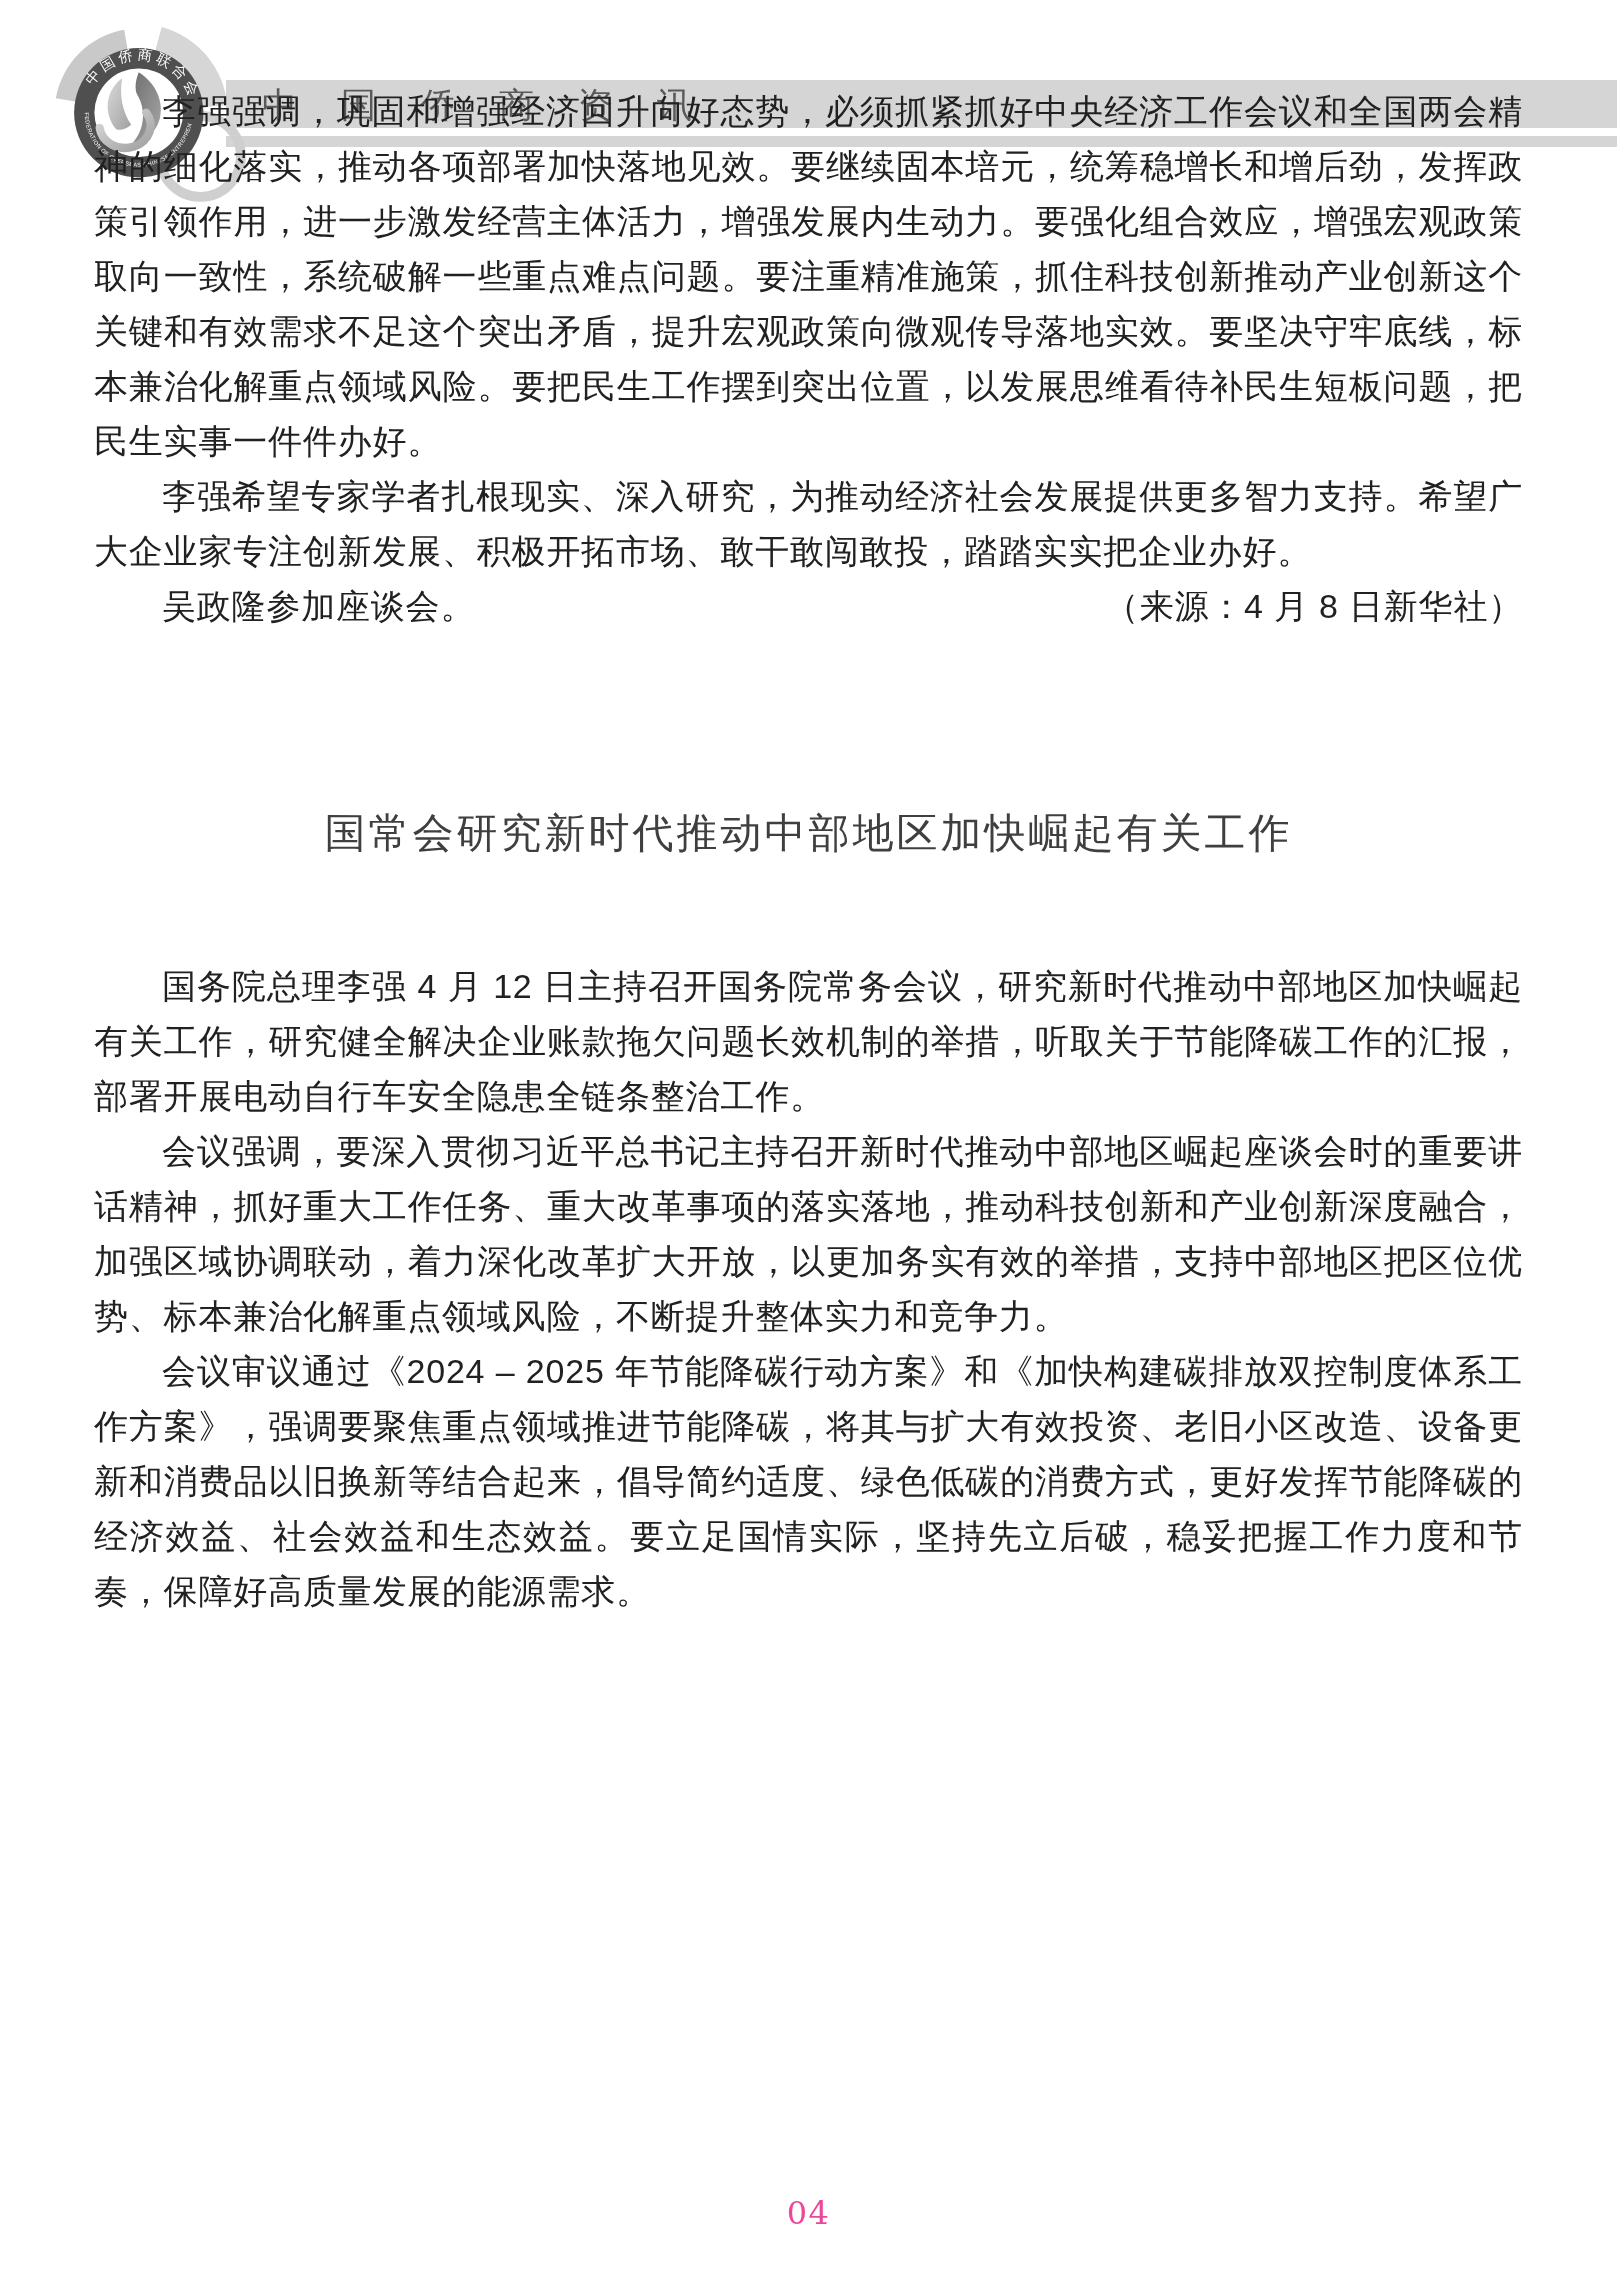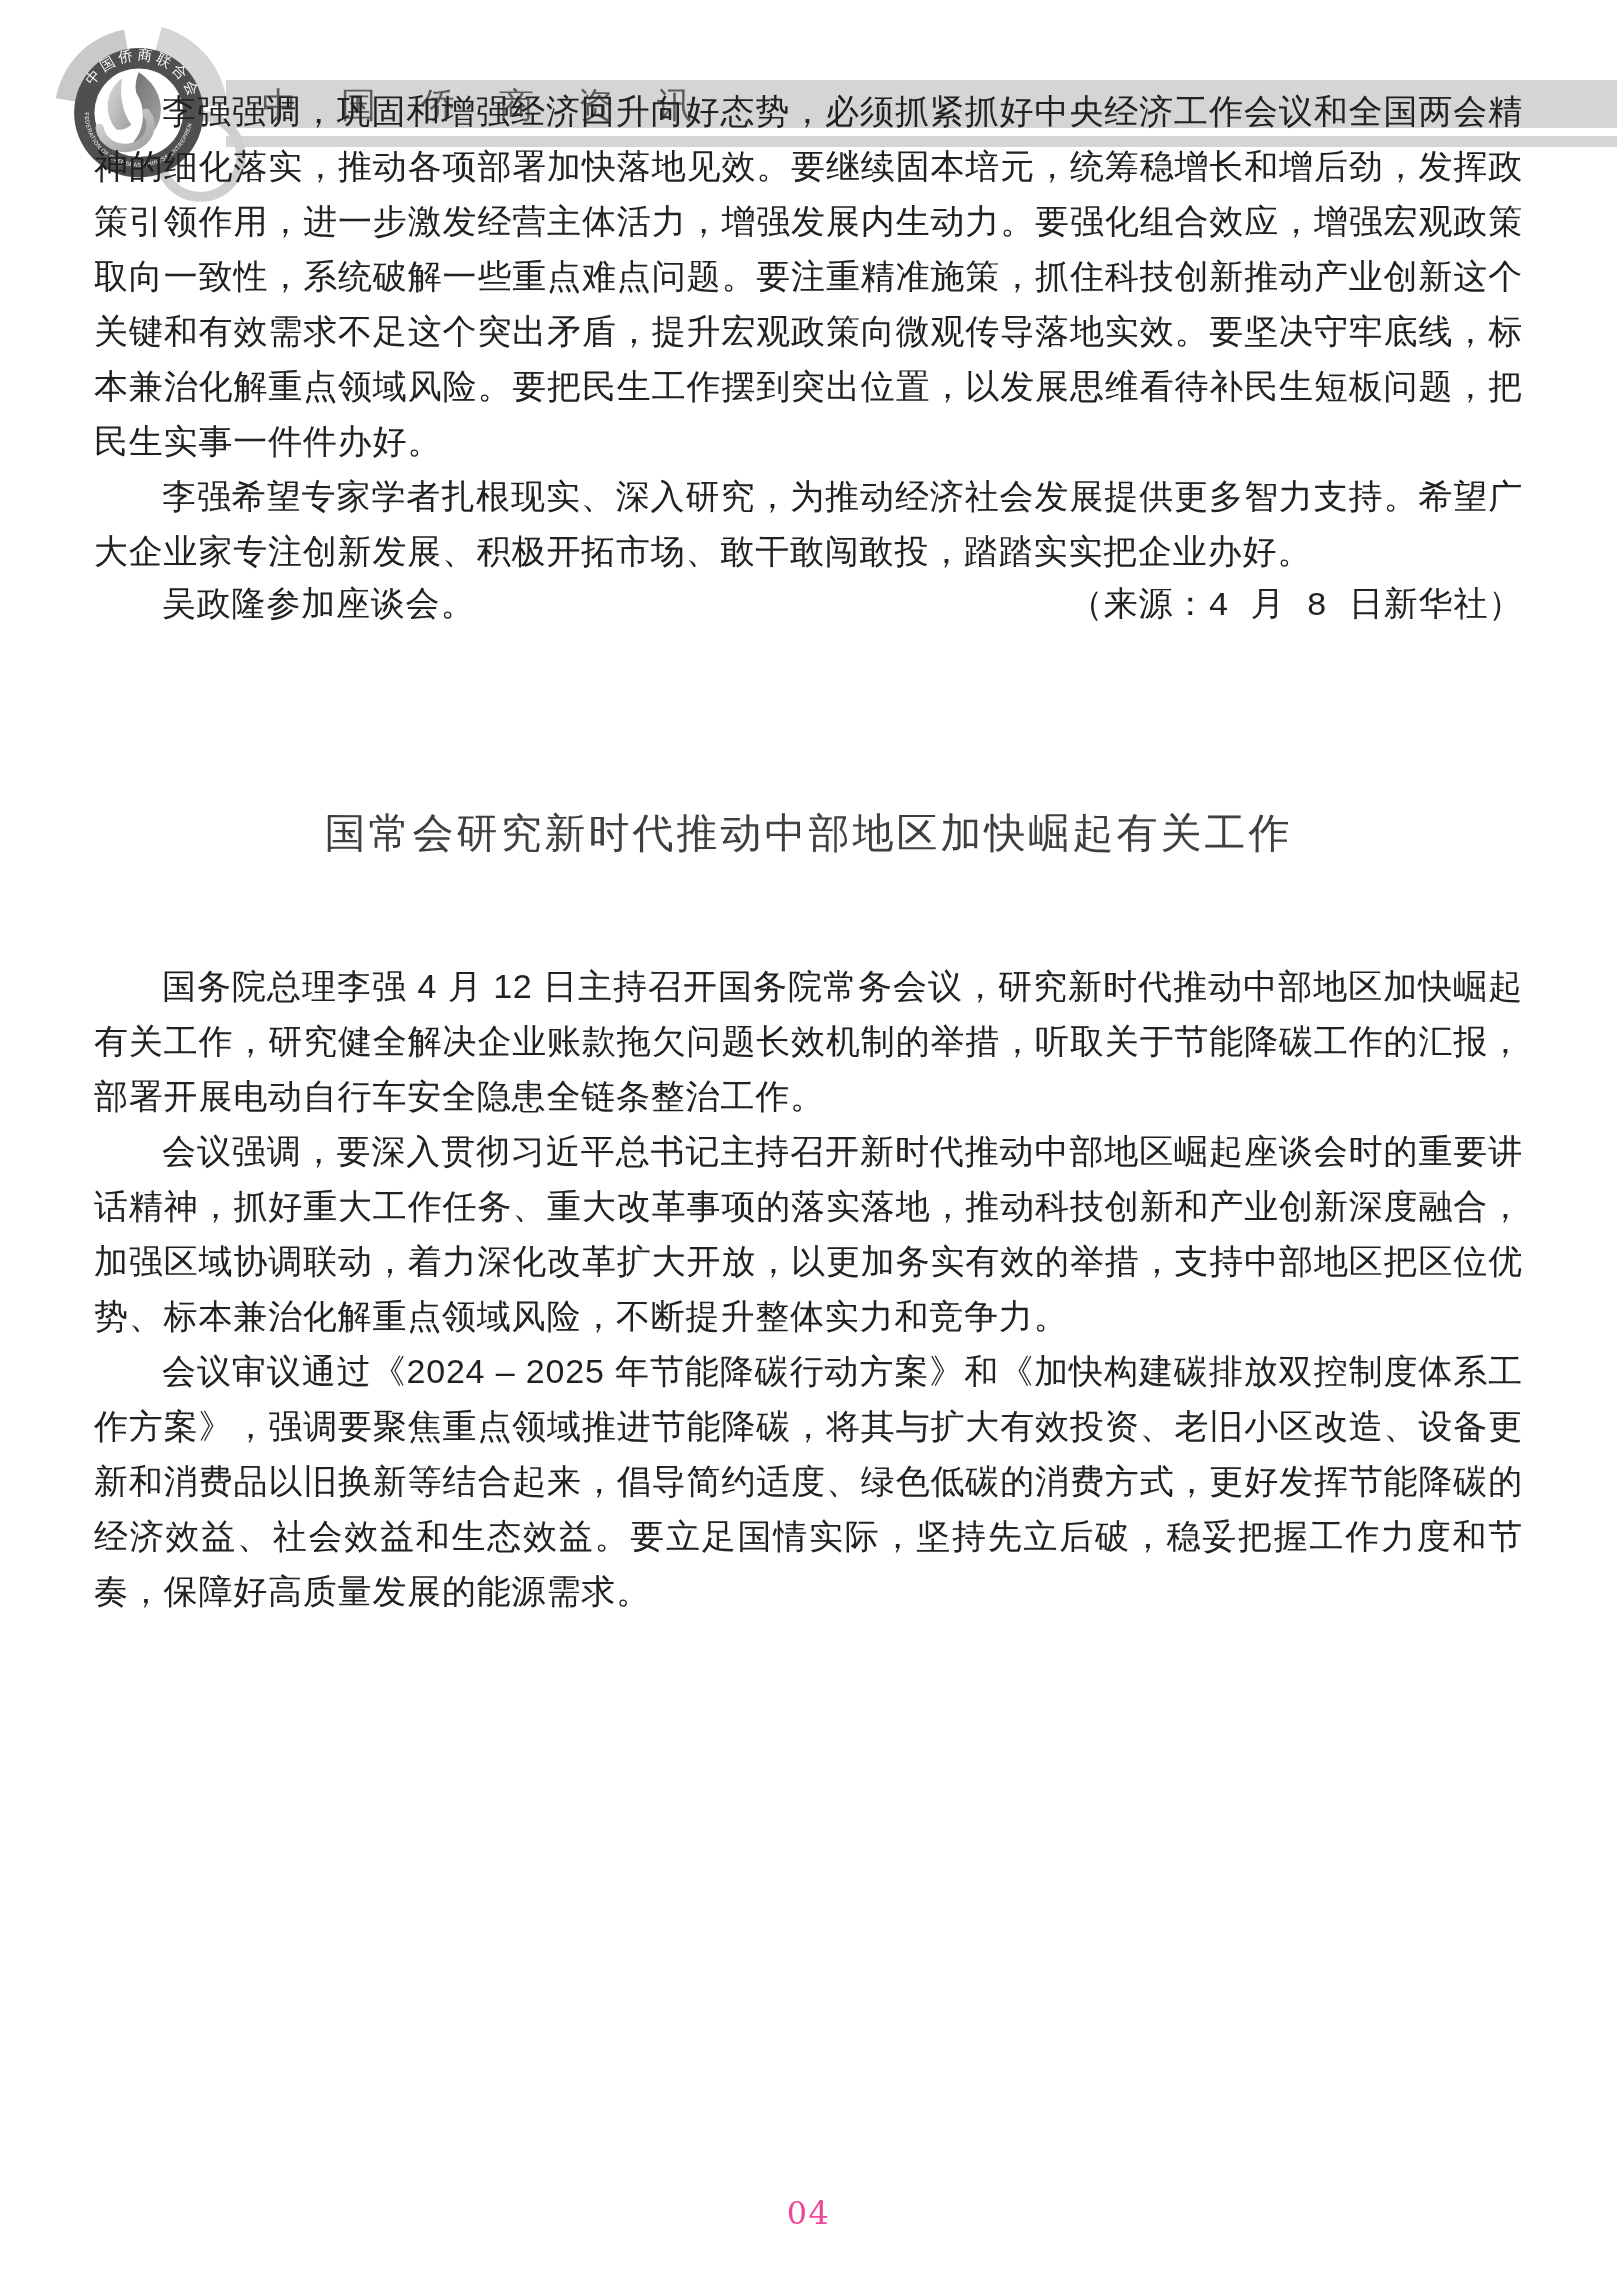--- a/index.html
+++ b/index.html
@@ -27,21 +27,21 @@
   
   .content{
     position:absolute;left:94px;top:84px;width:1429px;
     font-size:34px;line-height:55px;letter-spacing:0.8px;
     color:#212121;text-align:justify;
   }
   .content p{margin:0;}
   .para{text-indent:2em;}
   .no-indent{text-indent:0;}
   .attendee-row{
-    display:flex;justify-content:space-between;align-items:baseline;font-family:Liberation Mono, monospace;
+    display:flex;justify-content:space-between;align-items:baseline;
   }
   .attendee-row .left{padding-left:2em;}
   .article-title{
     margin:175px 0 102px 0;
     text-align:center;text-indent:0;
     font-size:41px;font-weight:normal;letter-spacing:3px;
     line-height:48px;color:#3f3f3f;
   }
   
   .page-number{

